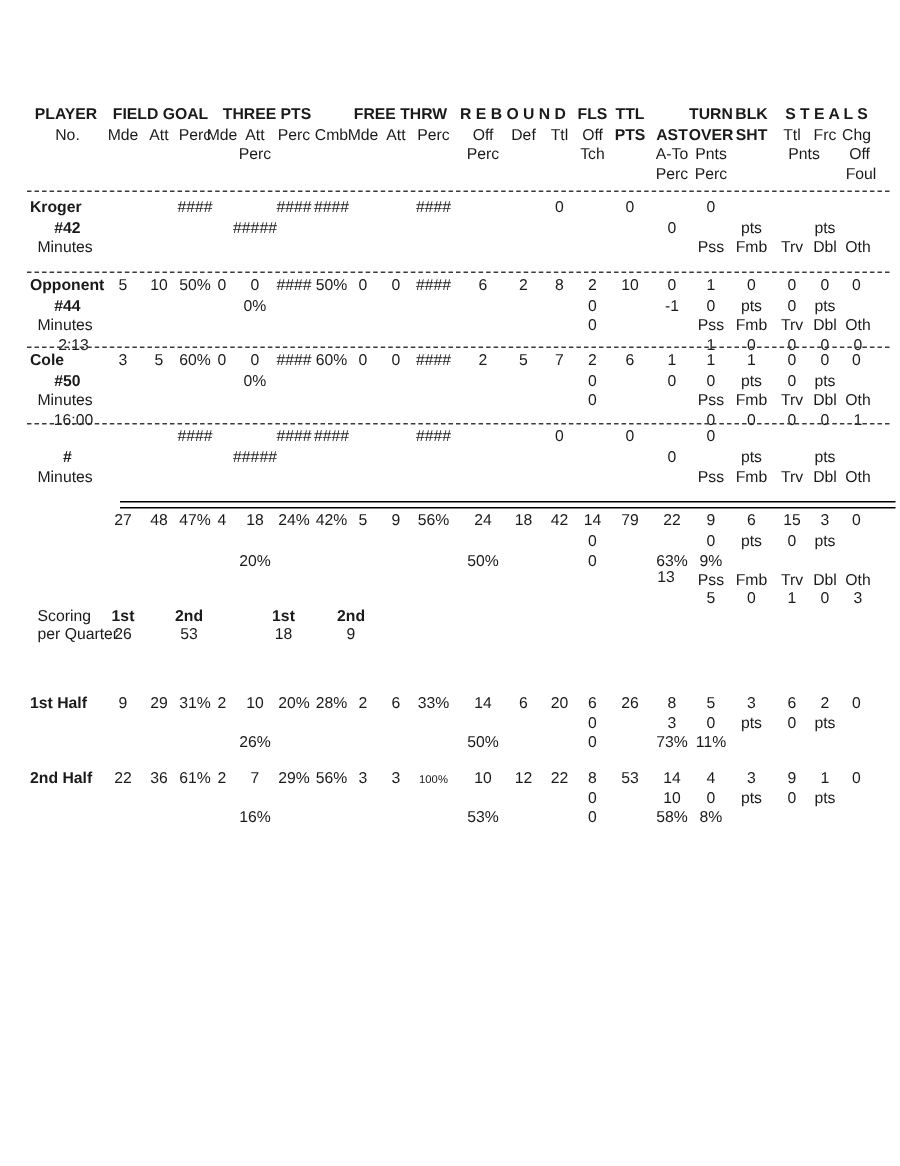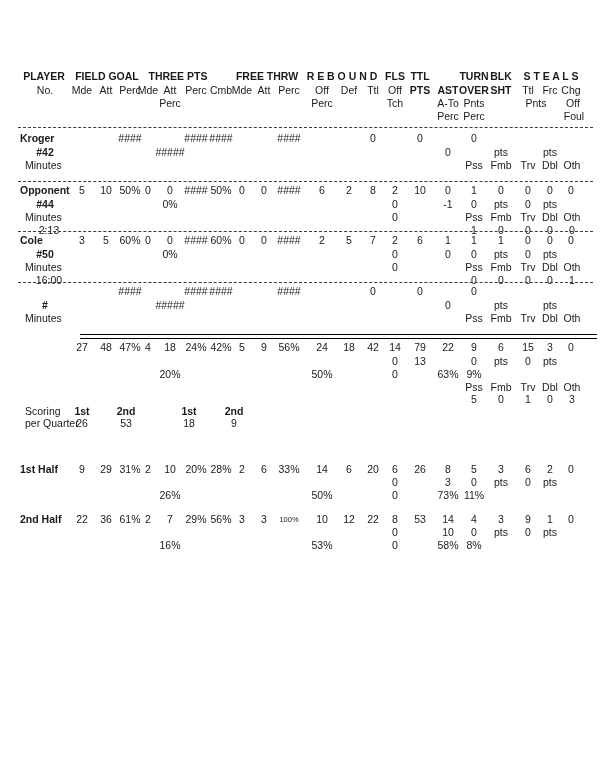--- a/index.html
+++ b/index.html
@@ -245,21 +245,21 @@
       <span class="cell ctr" style="left: 420px;">79</span>
       <span class="cell ctr" style="left: 448px;">22</span>
       <span class="cell ctr" style="left: 474px;">9</span>
       <span class="cell ctr" style="left: 501px;">6</span>
       <span class="cell ctr" style="left: 528px;">15</span>
       <span class="cell ctr" style="left: 550px;">3</span>
       <span class="cell ctr" style="left: 571px;">0</span>
     </div>
     <div class="row" style="top: 355px;">
       <span class="cell ctr" style="left: 395px;">0</span>
-      <span class="cell ctr" style="left: 420px;">13</span>
+      <span class="cell ctr" style="left: 444px; margin-top: 24px;">13</span>
       <span class="cell ctr" style="left: 474px;">0</span>
       <span class="cell ctr" style="left: 501px;">pts</span>
       <span class="cell ctr" style="left: 528px;">0</span>
       <span class="cell ctr" style="left: 550px;">pts</span>
     </div>
     <div class="row" style="top: 368px;">
       <span class="cell ctr" style="left: 170px;">20%</span>
       <span class="cell ctr" style="left: 322px;">50%</span>
       <span class="cell ctr" style="left: 395px;">0</span>
       <span class="cell ctr" style="left: 448px;">63%</span>

